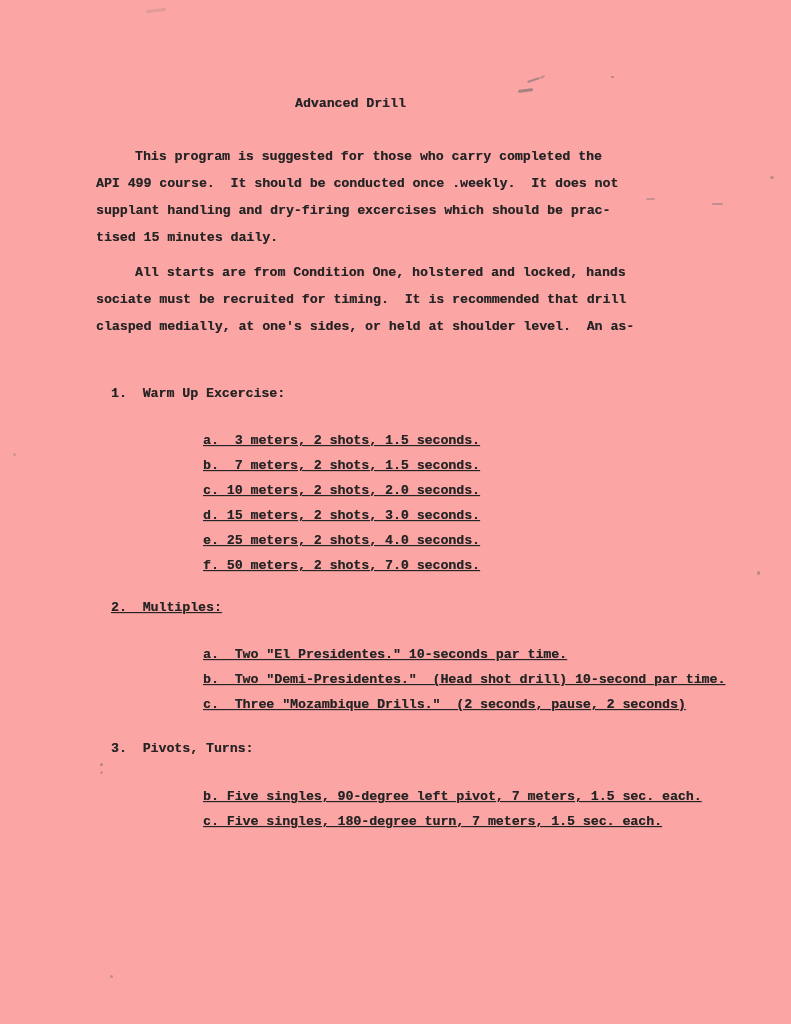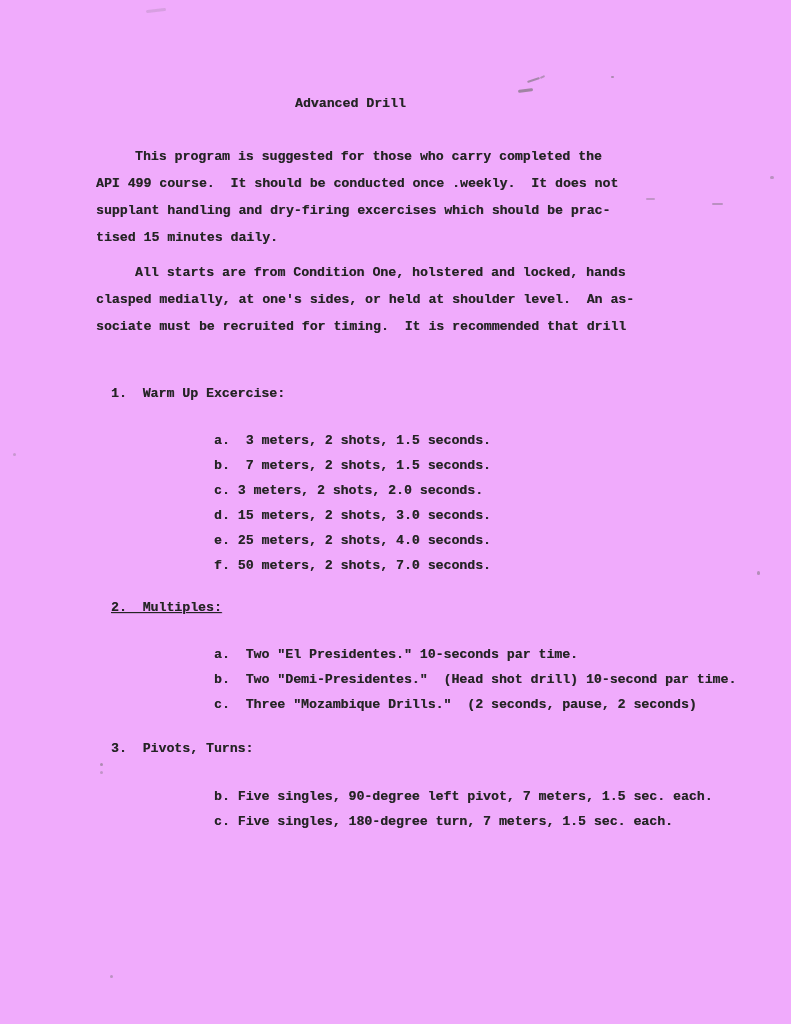--- a/index.html
+++ b/index.html
@@ -1,20 +1,20 @@
 <!DOCTYPE html>
 <html><head>
 <meta charset="utf-8">
 <style>
   html,body{margin:0;padding:0;background:#e9e9e7;}
   .page{
     position:relative;
     width:791px;height:1024px;
     margin:0 auto;
-    background:#f0abfc;
+    background:#fca5a5;
     overflow:hidden;
     font-family:"Liberation Mono","DejaVu Sans Mono",monospace;
     font-size:13.2px;
     font-weight:700;
     color:#242424;
     text-shadow:0.3px 0.3px 0.6px rgba(25,25,25,0.55);
   }
   .line{white-space:pre;}
   .title{
     position:absolute;left:295px;top:96px;
@@ -22,21 +22,21 @@
     white-space:pre;
   }
   .para{position:absolute;left:96px;line-height:27px;}
   .para-1{top:143px;}
   .para-2{top:259px;}
   .first-line{padding-left:39px;}
   .heading{position:absolute;left:99px;line-height:27px;white-space:pre;margin-left:12px;}
   .heading-1{top:380px;}
   .heading-2{top:594px;text-decoration:underline;}
   .heading-3{top:735px;}
-  .list{position:absolute;left:214px;line-height:25px;}
+  .list{position:absolute;left:203px;line-height:25px;text-decoration:underline;}
   .list-1{top:428px;}
   .list-2{top:642px;}
   .list-3{top:784px;}
   
   .artifact{position:absolute;background:#6a6a68;border-radius:2px;}
 </style>
 </head>
 <body>
 
 <div class="page">
@@ -59,29 +59,29 @@
 
   <div class="para para-1">
     <div class="line first-line">This program is suggested for those who carry completed the</div>
     <div class="line">API 499 course.  It should be conducted once .weekly.  It does not</div>
     <div class="line">supplant handling and dry-firing excercises which should be prac-</div>
     <div class="line">tised 15 minutes daily.</div>
   </div>
 
   <div class="para para-2">
     <div class="line first-line">All starts are from Condition One, holstered and locked, hands</div>
+    <div class="line">sociate must be recruited for timing.  It is recommended that drill</div>
     <div class="line">clasped medially, at one's sides, or held at shoulder level.  An as-</div>
-    <div class="line">sociate must be recruited for timing.  It is recommended that drill</div>
   </div>
 
   <div class="heading heading-1">1.  Warm Up Excercise:</div>
   <div class="list list-1">
     <div class="line">a.  3 meters, 2 shots, 1.5 seconds.</div>
     <div class="line">b.  7 meters, 2 shots, 1.5 seconds.</div>
-    <div class="line">c. 3 meters, 2 shots, 2.0 seconds.</div>
+    <div class="line">c. 10 meters, 2 shots, 2.0 seconds.</div>
     <div class="line">d. 15 meters, 2 shots, 3.0 seconds.</div>
     <div class="line">e. 25 meters, 2 shots, 4.0 seconds.</div>
     <div class="line">f. 50 meters, 2 shots, 7.0 seconds.</div>
   </div>
 
   <div class="heading heading-2">2.  Multiples:</div>
   <div class="list list-2">
     <div class="line">a.  Two "El Presidentes." 10-seconds par time.</div>
     <div class="line">b.  Two "Demi-Presidentes."  (Head shot drill) 10-second par time.</div>
     <div class="line">c.  Three "Mozambique Drills."  (2 seconds, pause, 2 seconds)</div>

